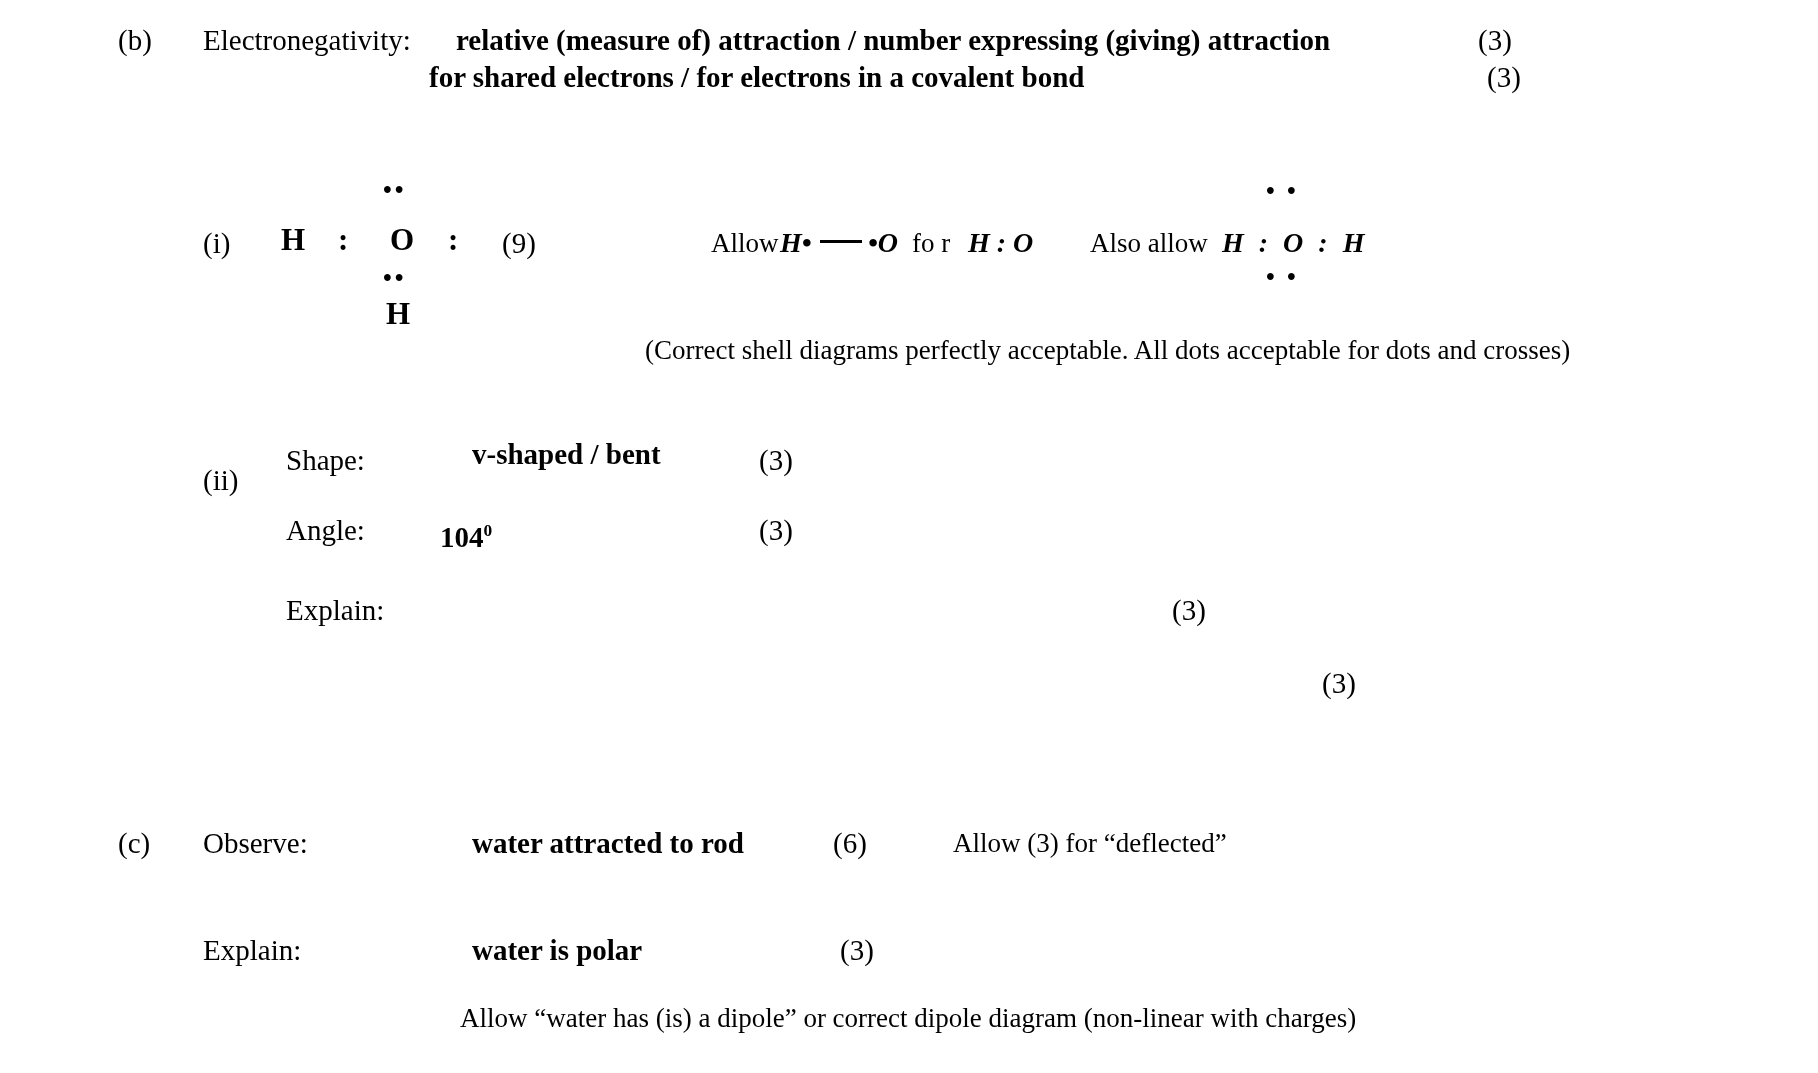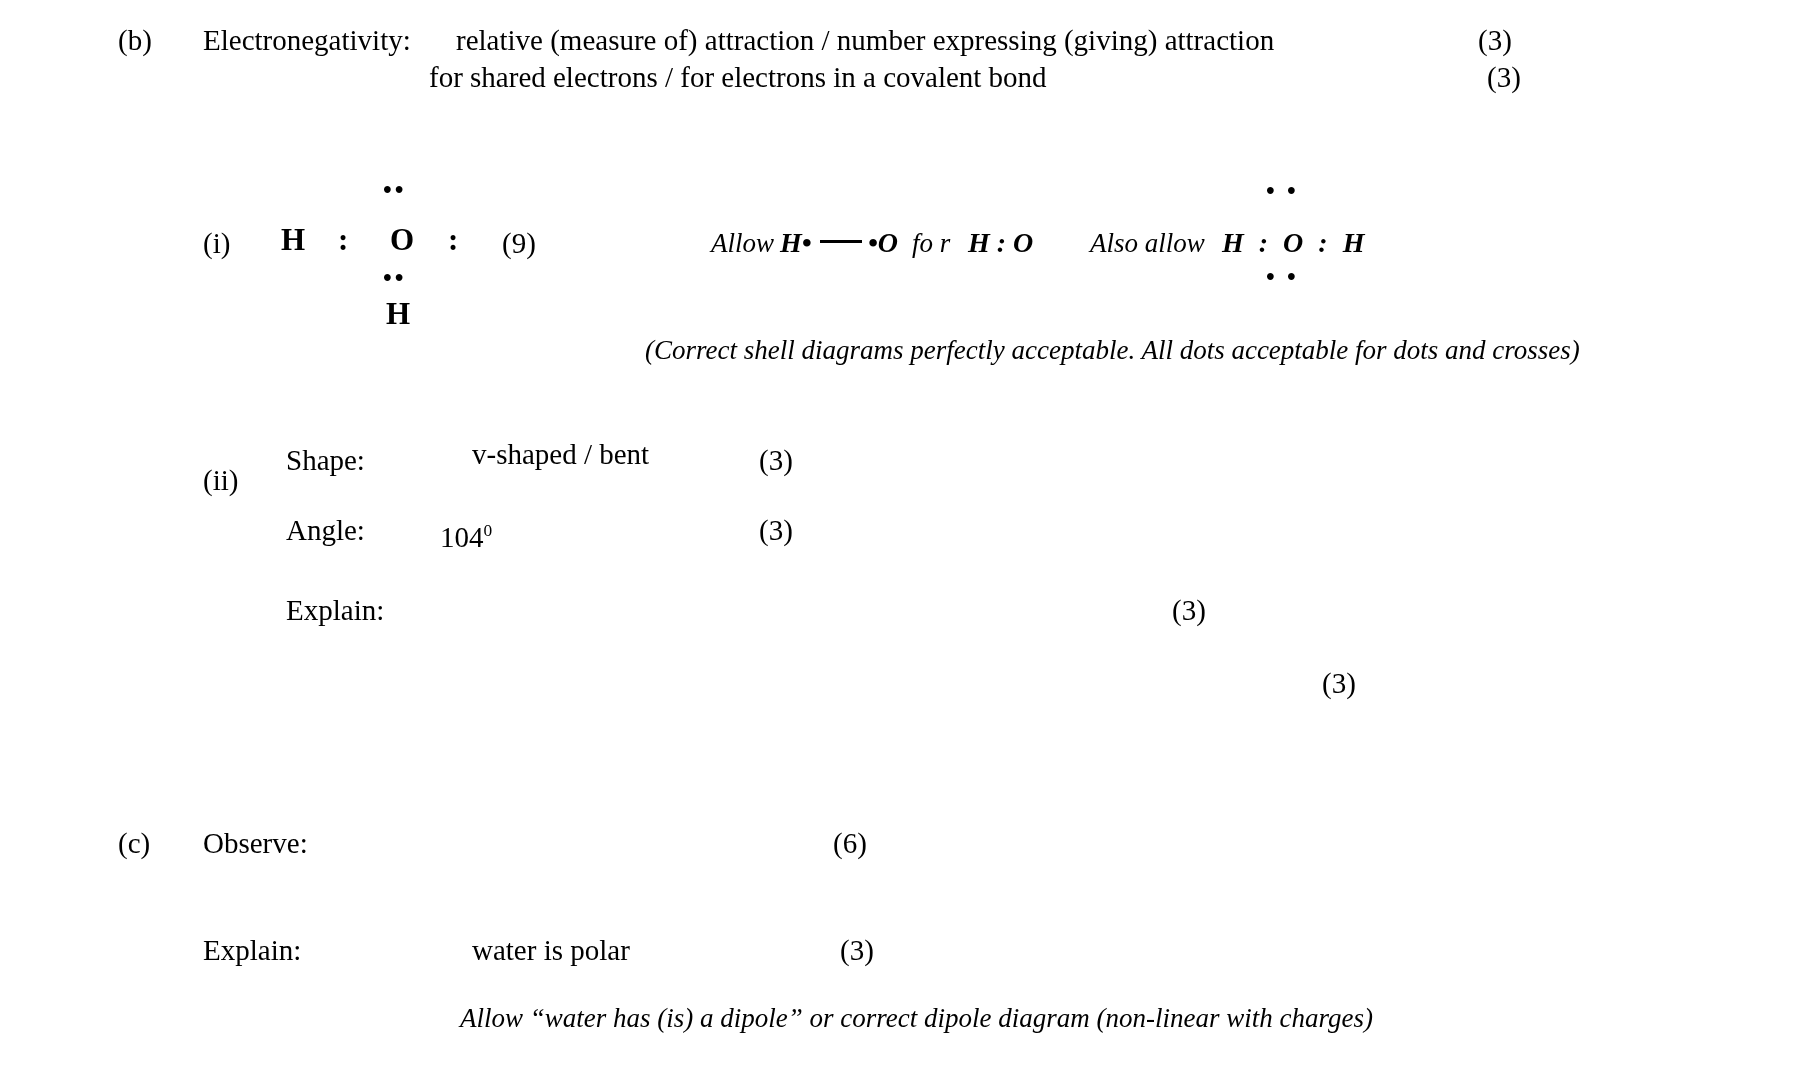--- a/index.html
+++ b/index.html
@@ -4,22 +4,22 @@
 <style>
   html,body{margin:0;padding:0;background:#ffffff;}
   #page{
     position:relative;
     width:1818px;height:1073px;
     background:#ffffff;color:#000000;
     font-family:"Liberation Serif","DejaVu Serif",serif;
     overflow:hidden;
   }
   .t{position:absolute;white-space:pre;line-height:36px;font-size:29px;color:#000;}
-  .b{font-weight:normal;}
-  .i{font-style:italic;font-size:27px;}
+  .b{font-weight:bold;}
+  .i{font-size:27px;}
   .bi{font-weight:bold;font-style:italic;font-size:28px;}
   .lw{font-weight:bold;font-size:31px;}
   .dots{font-weight:bold;font-size:25px;letter-spacing:3px;line-height:24px;}
   .bond{position:absolute;background:#000;height:3px;}
   sup{font-size:0.6em;}
 </style>
 </head>
 <body>
 
 <div id="page">
@@ -63,20 +63,22 @@
   <span class="t b" style="left:440px;top:512px"><span>104</span><sup>0</sup></span>
   <span class="t" style="left:759px;top:512px">(3)</span>
 
   <span class="t" style="left:286px;top:592px">Explain:</span>
   <span class="t" style="left:1172px;top:592px">(3)</span>
 
   <span class="t" style="left:1322px;top:665px">(3)</span>
 
   <span class="t" style="left:118px;top:825px">(c)</span>
   <span class="t" style="left:203px;top:825px">Observe:</span>
+  <span class="t b" style="left:472px;top:825px">water attracted to rod</span>
   <span class="t" style="left:833px;top:825px">(6)</span>
+  <span class="t i" style="left:953px;top:825px">Allow (3) for “deflected”</span>
 
   <span class="t" style="left:203px;top:932px">Explain:</span>
   <span class="t b" style="left:472px;top:932px">water is polar</span>
   <span class="t" style="left:840px;top:932px">(3)</span>
   <span class="t i" style="left:460px;top:1000px">Allow “water has (is) a dipole” or correct dipole diagram (non-linear with charges)</span>
 
 </div>
 
 </body></html>

